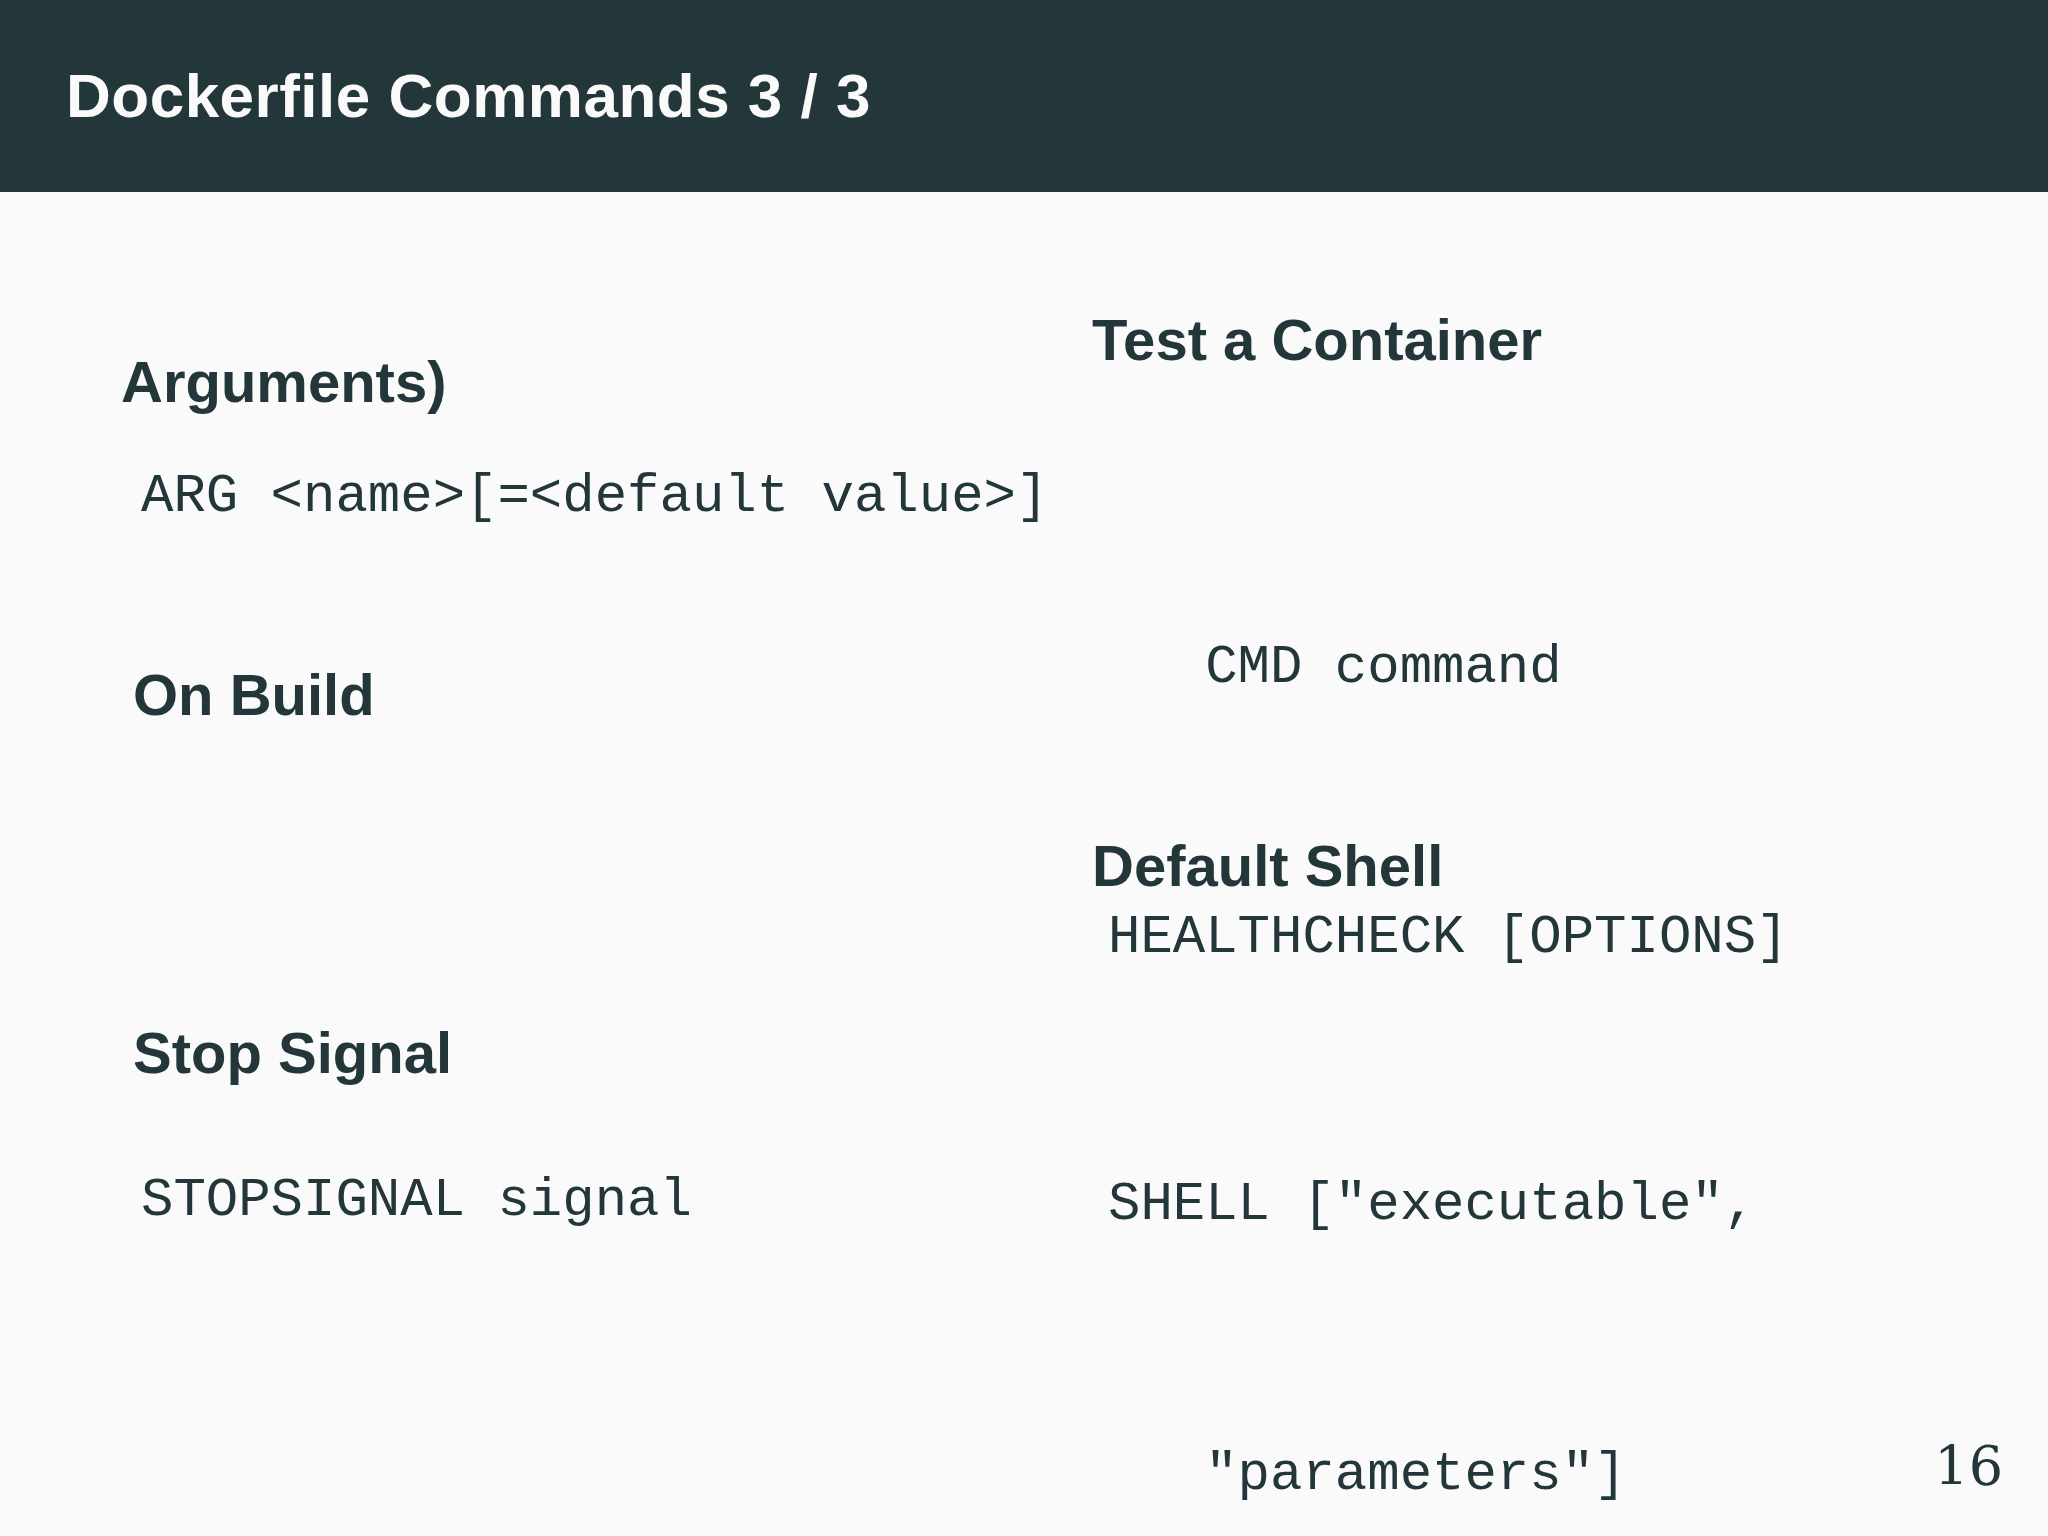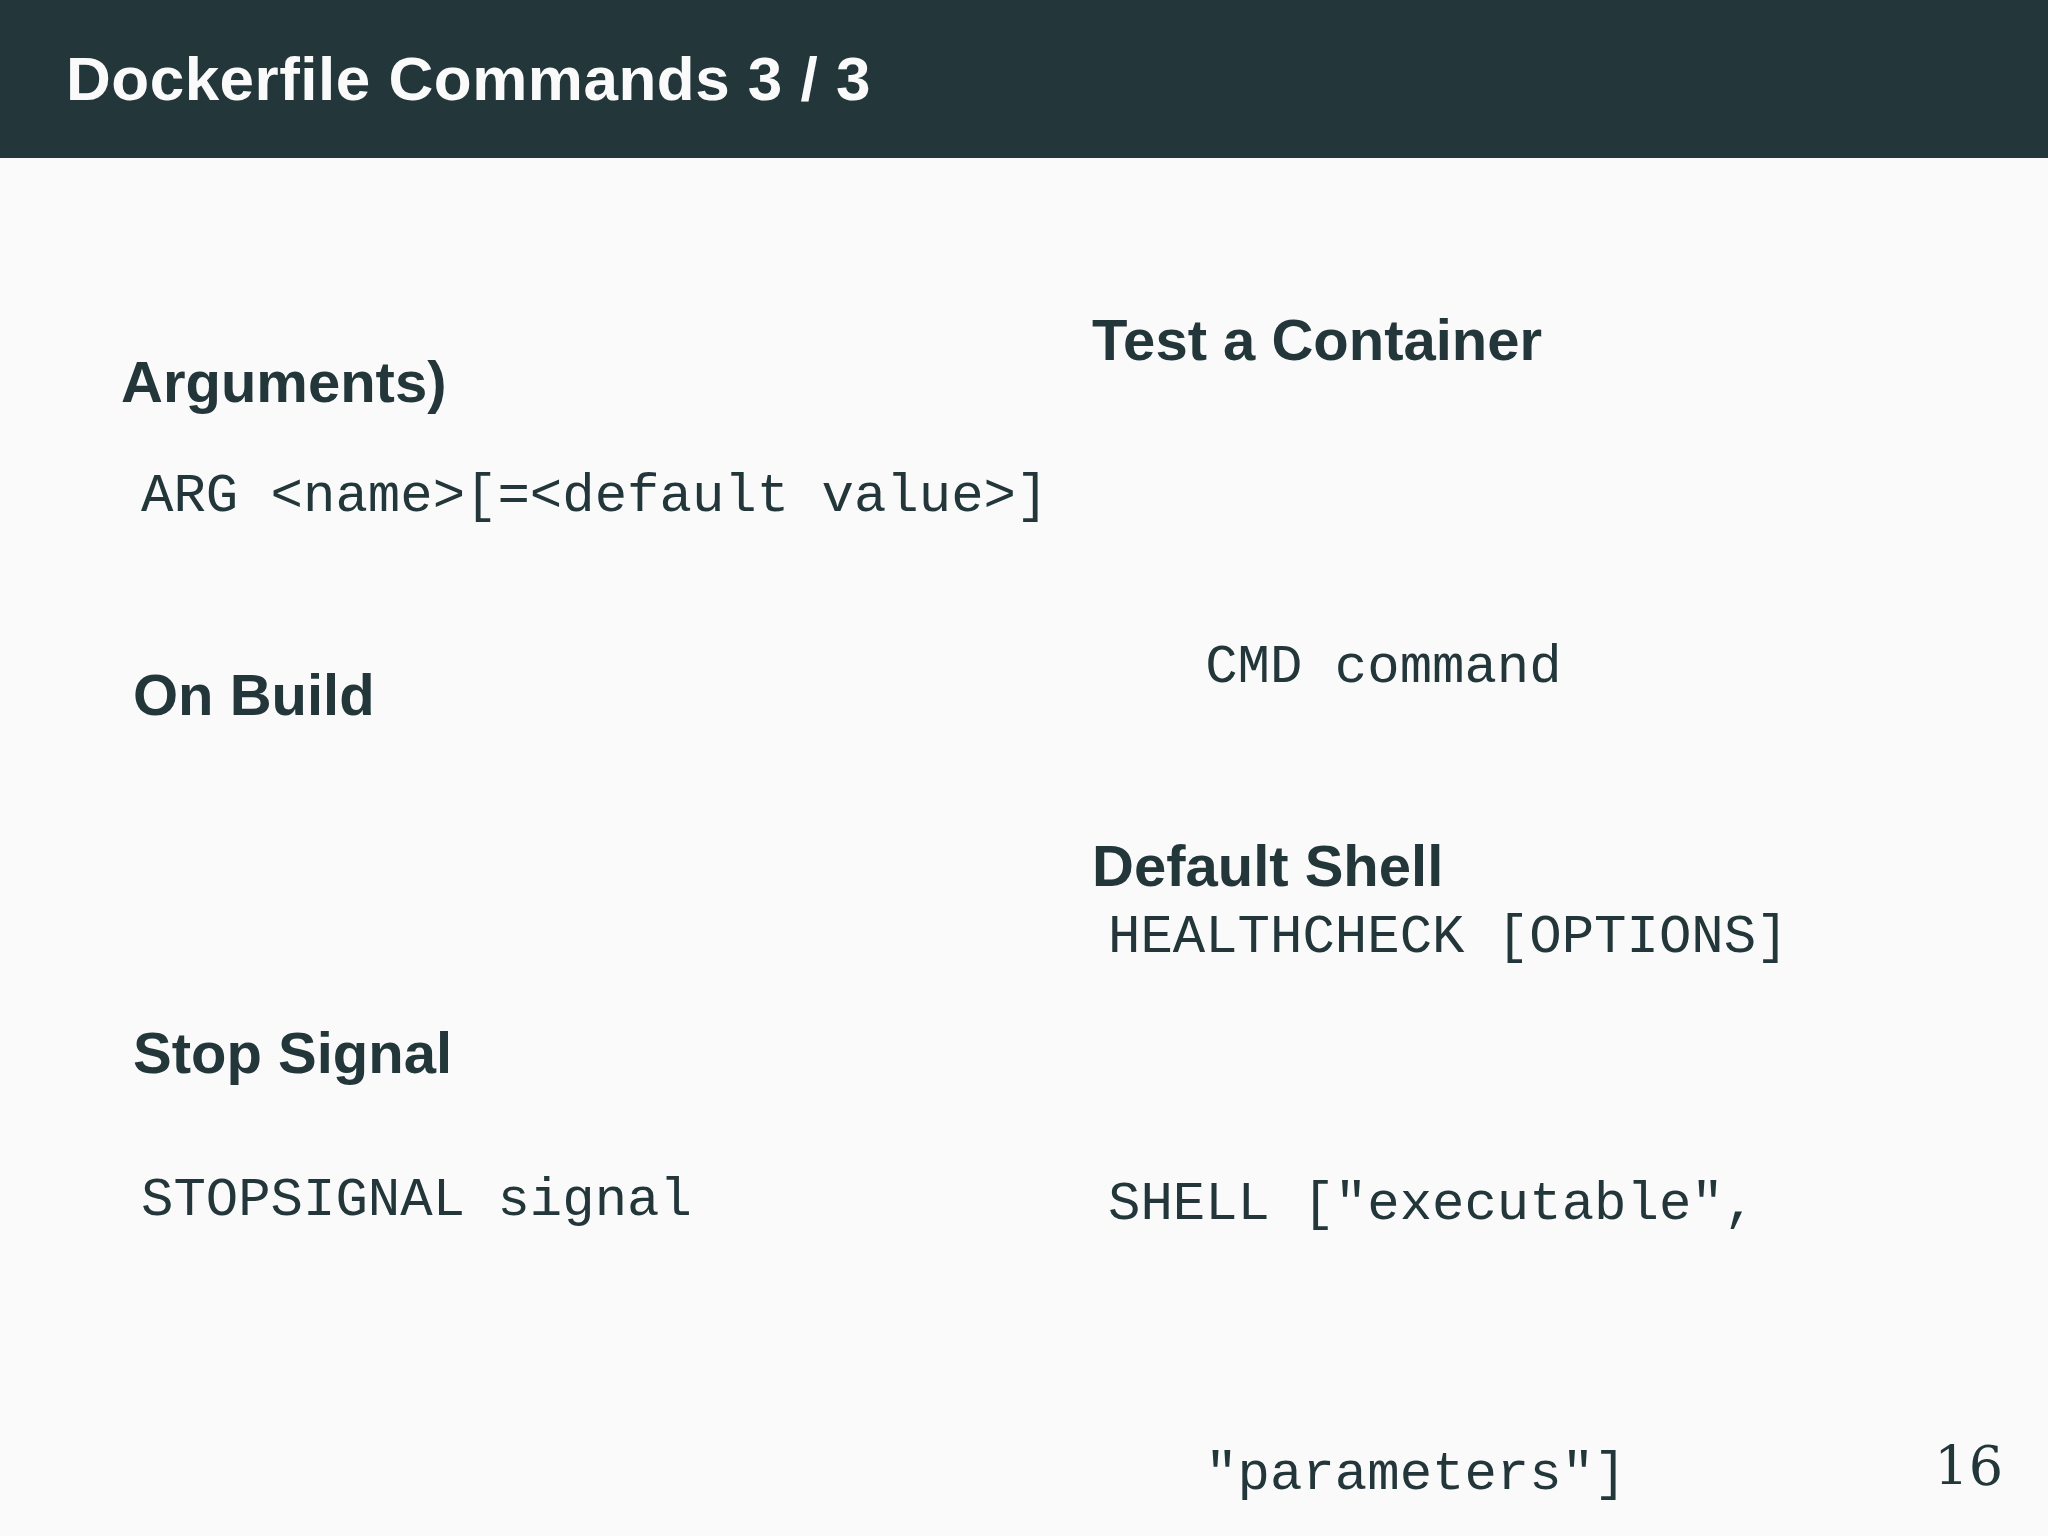--- a/index.html
+++ b/index.html
@@ -18,21 +18,21 @@
     position: relative;
     width: 2048px;
     height: 1536px;
     background: var(--background);
     overflow: hidden;
   }
   .titlebar {
     position: absolute;
     left: 0; top: 0;
     width: 2048px;
-    height: 158px;
+    height: 192px;
     background: var(--header-bg);
     display: flex;
     align-items: center;
     padding-left: 66px;
   }
   .titlebar h1 {
     font-family: "Liberation Sans", sans-serif;
     font-weight: 700;
     font-size: 62px;
     line-height: 1.15;

